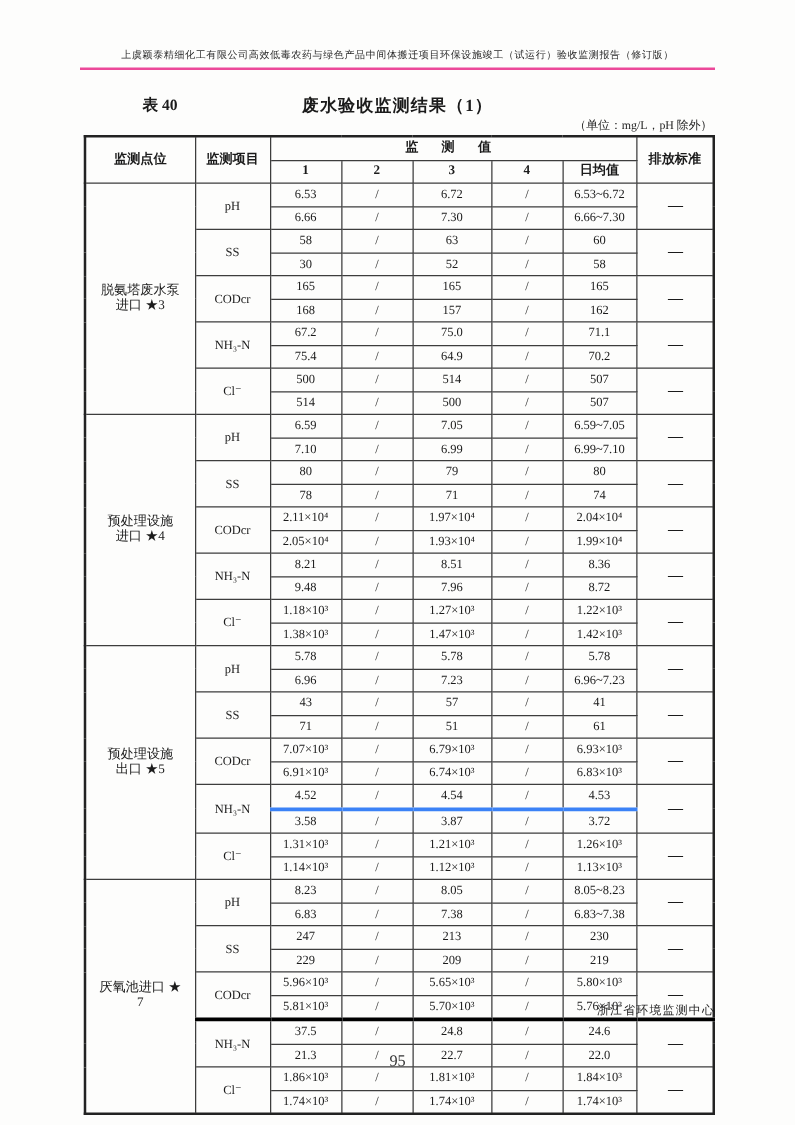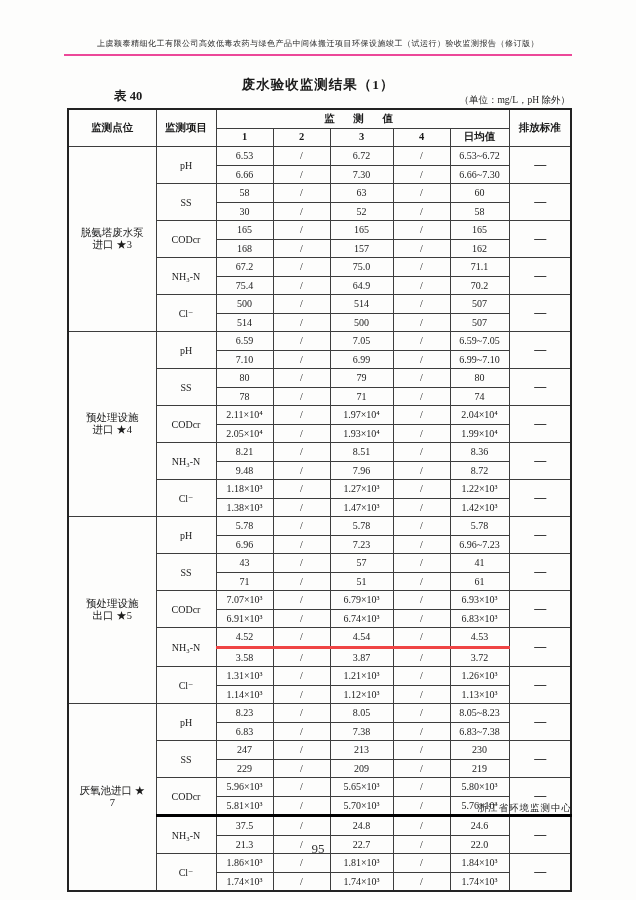--- a/index.html
+++ b/index.html
@@ -9,39 +9,39 @@
     font-family:"Liberation Serif","DejaVu Serif",serif;
     overflow:hidden;
   }
   .doc-header{
     position:absolute;left:64px;right:64px;top:38px;
     font-size:8px;letter-spacing:.5px;text-align:center;color:#2a2a2a;
     padding-bottom:5px;border-bottom:2px solid #ec4899;
     white-space:nowrap;overflow:hidden;
   }
   .title-row{position:absolute;left:64px;right:64px;top:76px;height:18px;}
-  .table-label{position:absolute;left:50px;top:0;font-weight:bold;font-size:12.5px;margin-top:12px;}
+  .table-label{position:absolute;left:50px;top:0;font-weight:bold;font-size:12.5px;}
   .doc-title{position:absolute;left:0;right:0;top:0;text-align:center;font-weight:bold;font-size:13.5px;letter-spacing:1px;font-family:Liberation Serif, serif;}
   .unit-note{position:absolute;right:66px;top:94px;font-size:9.5px;color:#222;}
   table.results{
     position:absolute;left:67px;top:108px;width:503px;
     border-collapse:collapse;table-layout:fixed;
     font-size:10px;color:#1b1b1b;
   }
   table.results td{
     border:1px solid #3d3d3d;text-align:center;vertical-align:middle;
     padding:0 1px;height:17.5px;line-height:1.1;overflow:hidden;
   }
   table.results{border:2px solid #222;}
   thead td{font-weight:bold;font-size:10.5px;}
   td.hdr-values{letter-spacing:8px;}
   td.point{font-size:10.5px;line-height:1.5;}
   td.item{font-size:10px;}
   td.std{font-weight:bold;font-size:12px;letter-spacing:-1px;}
-  tr.thick-mid td{border-top:3px solid #ef4444;}
+  tr.thick-mid td{border-top:3px solid #3b82f6;}
   tr.thick-full td{border-top:3px solid #000;}
   .footer-page{position:absolute;left:0;right:0;top:841px;text-align:center;font-size:13px;color:#333;}
   .footer-org{position:absolute;right:64px;top:788px;font-size:9.5px;color:#222;letter-spacing:1px;margin-top:14px;}
 </style>
 </head>
 <body>
 
 <div class="doc-header">上虞颖泰精细化工有限公司高效低毒农药与绿色产品中间体搬迁项目环保设施竣工（试运行）验收监测报告（修订版）</div>
 
 <div class="title-row">

